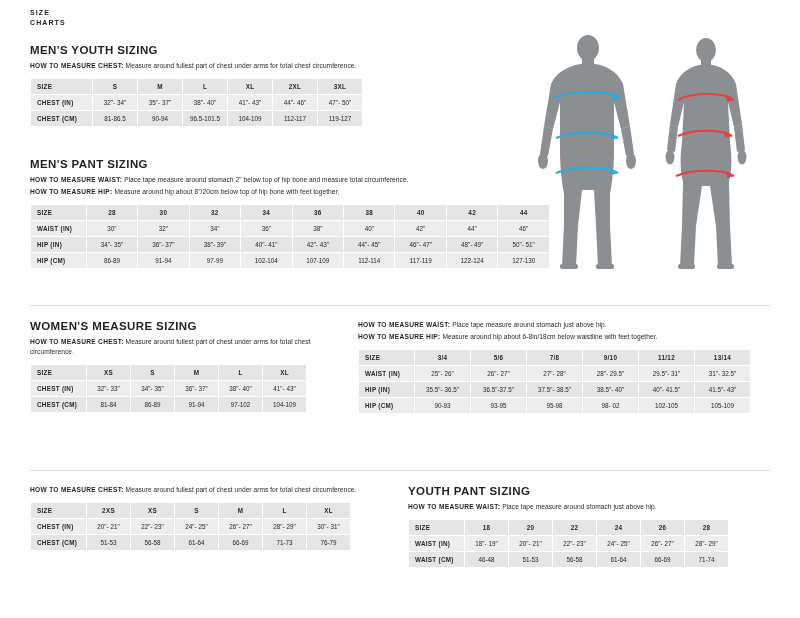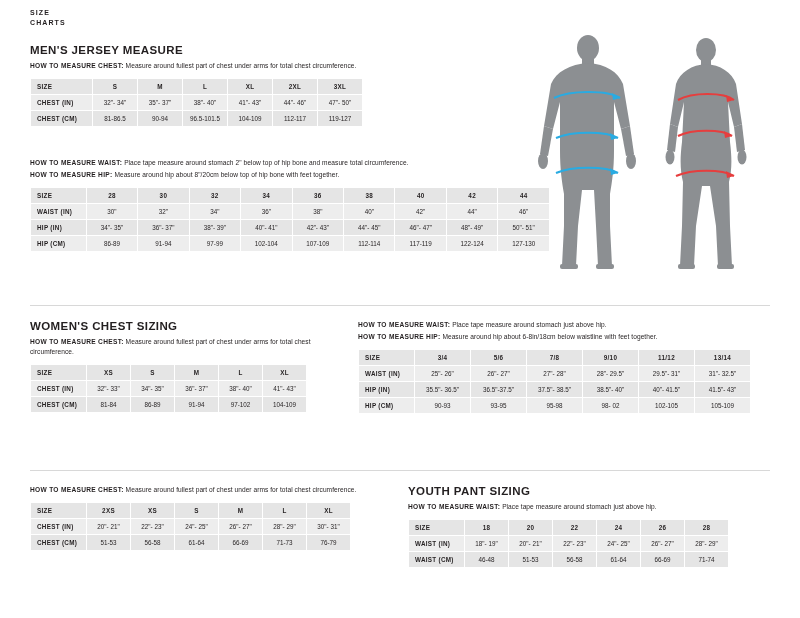--- a/index.html
+++ b/index.html
@@ -92,21 +92,21 @@
 </style>
 </head>
 <body>
 
 <div class="page-label">
   <div>SIZE</div>
   <div>CHARTS</div>
 </div>
 
 <div id="mens-jersey" class="section">
-    <div class="section-title">MEN'S JERSEY MEASURE</div>
+    <div class="section-title">MEN'S YOUTH SIZING</div>
     <div class="howto"><b>HOW TO MEASURE CHEST:</b> Measure around fullest part of chest under arms for total chest circumference.</div>
     <table class="size">
       <colgroup>
         <col style="width: 62px;">
         <col style="width: 45px;">
         <col style="width: 45px;">
         <col style="width: 45px;">
         <col style="width: 45px;">
         <col style="width: 45px;">
         <col style="width: 45px;">
@@ -137,20 +137,21 @@
           <td>90-94</td>
           <td>96.5-101.5</td>
           <td>104-109</td>
           <td>112-117</td>
           <td>119-127</td>
         </tr>
       </tbody>
     </table>
   </div>
 <div id="mens-pant" class="section">
+    <div class="section-title">MEN'S PANT SIZING</div>
     <div class="howto"><b>HOW TO MEASURE WAIST:</b> Place tape measure around stomach 2" below top of hip bone and measure total circumference.</div>
     <div class="howto"><b>HOW TO MEASURE HIP:</b> Measure around hip about 8"/20cm below top of hip bone with feet together.</div>
     <table class="size">
       <colgroup>
         <col style="width: 56px;">
         <col style="width: 52px;">
         <col style="width: 52px;">
         <col style="width: 52px;">
         <col style="width: 52px;">
         <col style="width: 52px;">
@@ -277,21 +278,21 @@
           <path d="M156 146 C172 139 202 139 214 146" stroke="#e63e3e" stroke-width="2.2" fill="none"></path>
           <polygon points="214,146 206,141 207,148" fill="#e63e3e"></polygon>
         </g>
       </g>
     </svg>
   </div>
 </div>
 
 <div id="div1" class="divider"></div>
 <div id="womens-jersey" class="section">
-    <div class="section-title">WOMEN'S CHEST SIZING</div>
+    <div class="section-title">WOMEN'S MEASURE SIZING</div>
     <div class="howto"><b>HOW TO MEASURE CHEST:</b> Measure around fullest part of chest under arms for total chest circumference.</div>
     <table class="size">
       <colgroup>
         <col style="width: 56px;">
         <col style="width: 44px;">
         <col style="width: 44px;">
         <col style="width: 44px;">
         <col style="width: 44px;">
         <col style="width: 44px;">
       </colgroup>

